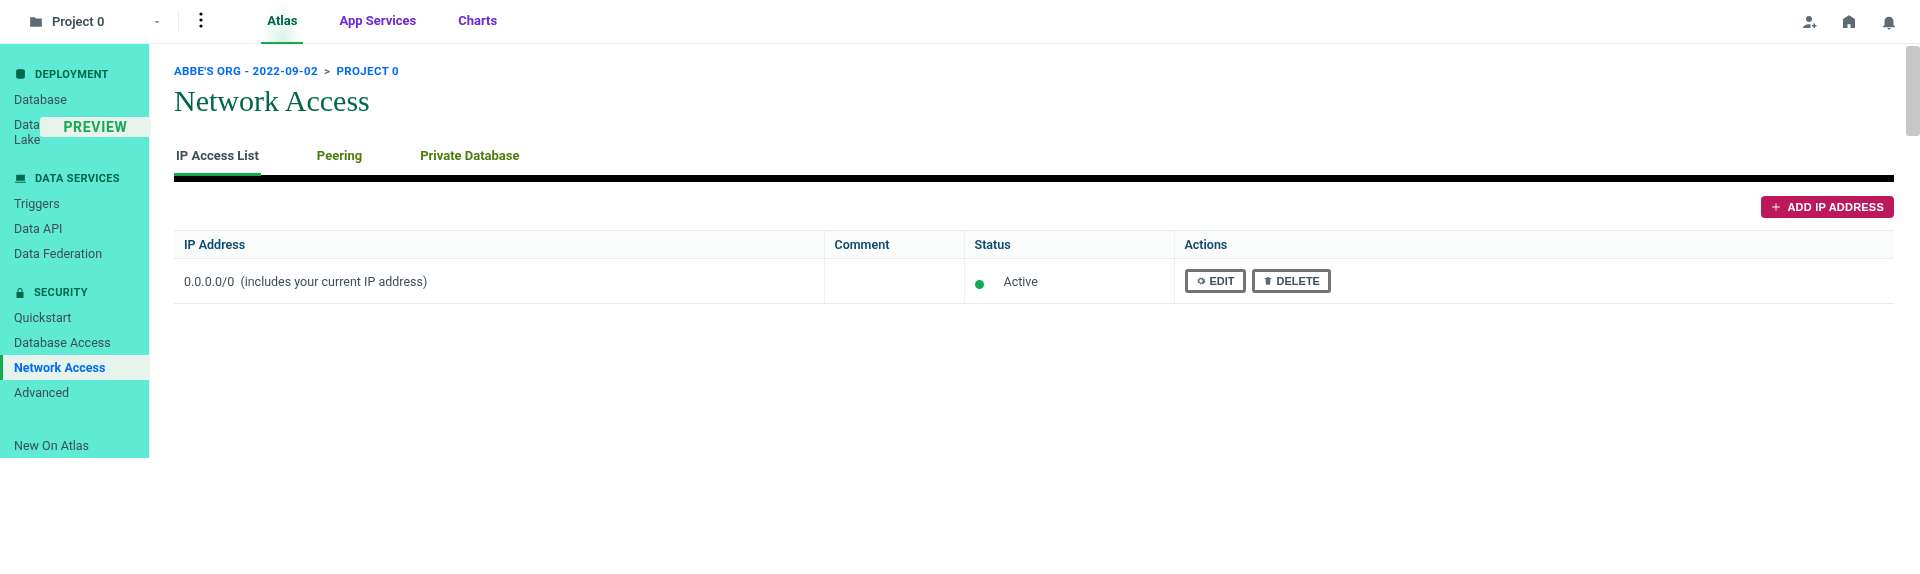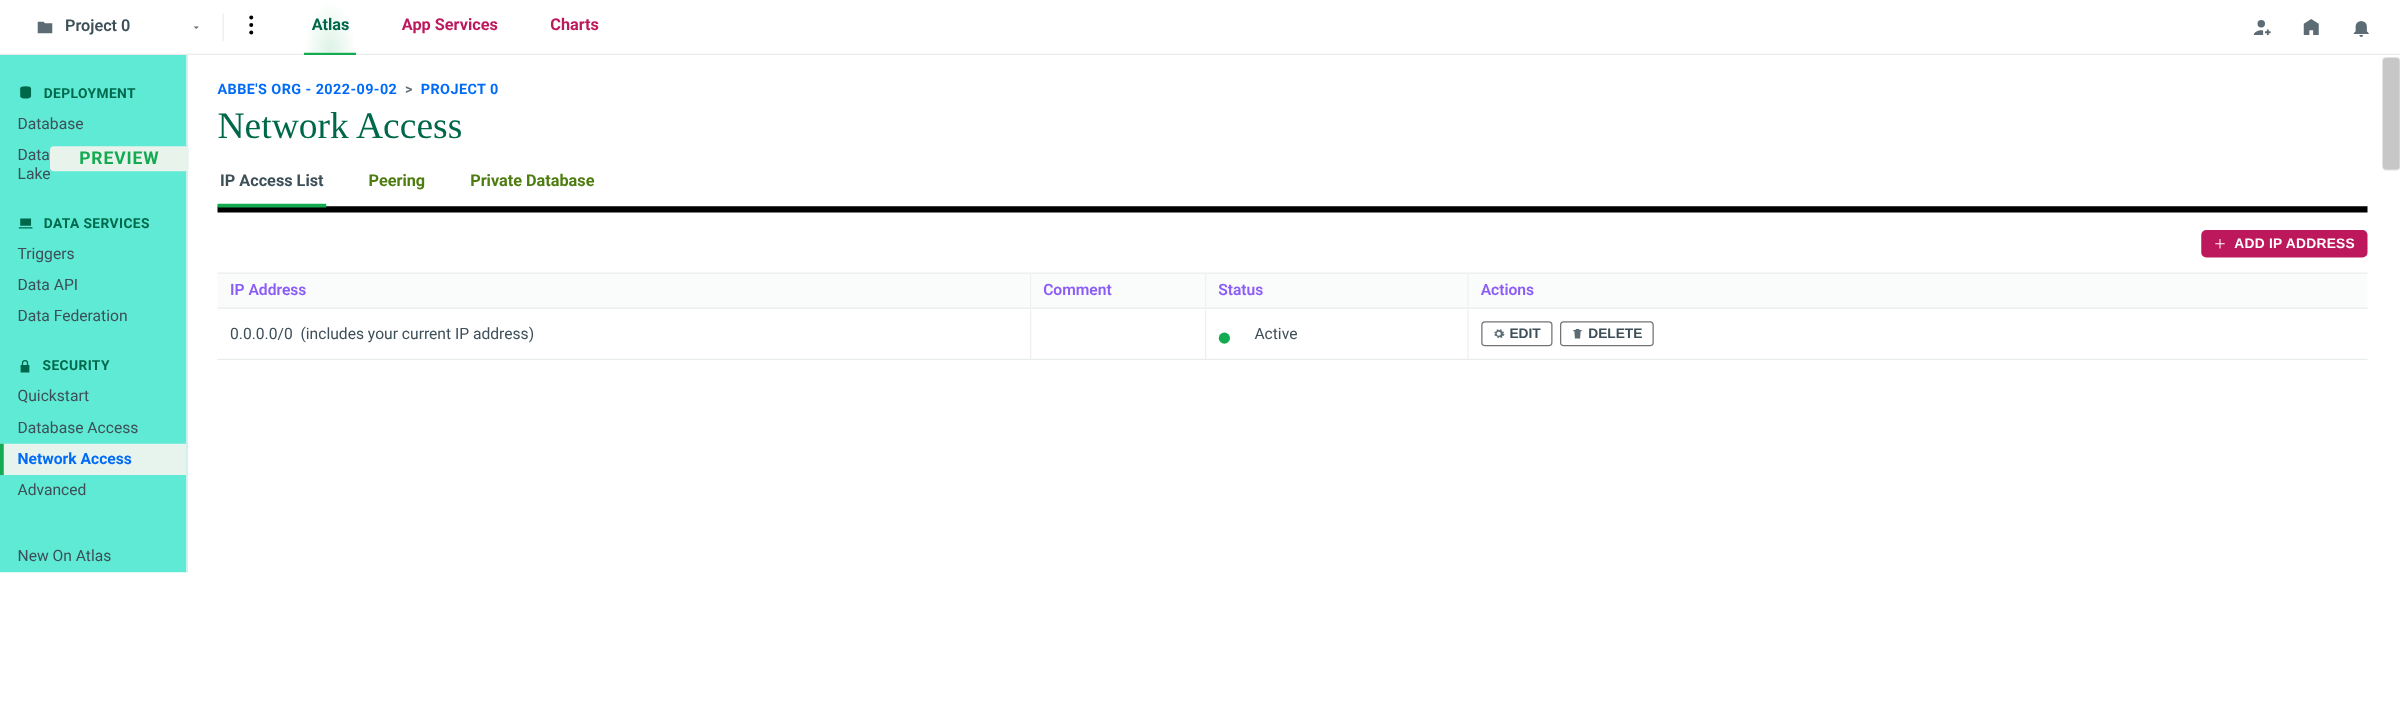--- a/index.html
+++ b/index.html
@@ -29,26 +29,27 @@
     font-weight: 600;
     cursor: pointer;
   }
   .project-select svg { fill: #5d6c74; }
   .project-caret { margin-left: 40px; }
   .topbar-divider { width: 1px; height: 22px; background: #e8edeb; margin: 0 6px; }
   .more-btn { cursor: pointer; padding: 4px; color:#5d6c74; }
   .topnav { display: flex; align-items: stretch; height: 44px; margin-left: 26px; gap: 30px; }
   .topnav-tab {
     display: flex; align-items: center; font-weight:700; font-size:13px;
-    cursor: pointer; color:#be185d; border-bottom:2px solid transparent; padding: 0 6px;
+    cursor: pointer; color:#6d28d9; border-bottom:2px solid transparent; padding: 0 6px;
   }
   .topnav-tab.active {
     color:#00684a; border-bottom:2px solid #13aa52;
     background: radial-gradient(ellipse at center bottom, rgba(19,170,82,0.15), rgba(19,170,82,0) 70%);
     border-radius: 4px 4px 0 0;
+    margin-left: 18px;
   }
   .topbar-right { position:absolute; right:22px; display:flex; gap:22px; align-items:center; }
   .topbar-right svg { fill:#5d6c74; cursor:pointer; }
 
   
   .layout { display:flex; }
   .sidebar {
     width:150px; min-width:150px; background:#5eead4; border-right:1px solid #f1f2f2;
     padding: 18px 0 0 0; font-size:13px;
   }
@@ -74,21 +75,21 @@
   
   .main { flex:1; padding:20px 26px 20px 24px; position:relative; }
   .breadcrumb { font-size:11.5px; font-weight:700; letter-spacing:.03em; color:#016bf8; }
   .breadcrumb a { color:#016bf8; text-decoration:none; cursor:pointer; }
   .breadcrumb .sep { color:#5d6c74; margin:0 3px; font-weight:600;}
   h1.page-title {
     font-family: Georgia, "Times New Roman", serif;
     font-weight:500; color:#00684a; font-size:30px; margin-top:6px;
   }
   .subtabs {
-    display:flex; gap:32px; margin-top:20px; border-bottom:5px solid #000000;
+    display:flex; gap:54px; margin-top:30px; border-bottom:7px solid #000000;
   }
   .subtab {
     padding:0 2px 10px 2px; font-weight:700; font-size:13px; cursor:pointer;
     color:#4d7c0f; border-bottom:3px solid transparent; margin-bottom:-1px;
   }
   .subtab.active { color:#3d4f58; border-bottom-color:#13aa52; }
 
   .action-row { display:flex; justify-content:flex-end; margin-top:14px; }
   .btn-add {
     background:#be185d; color:#fff; font-weight:700; font-size:11px;
@@ -96,37 +97,37 @@
     display:flex; align-items:center; gap:6px; letter-spacing:.02em;
   }
   .btn-add svg { fill:#fff; }
 
   .description { font-size:13px; color:#3d4f58; margin-top:6px; }
 
   table.ip-table {
     width:100%; border-collapse:collapse; margin-top:12px; font-size:12.5px;
   }
   table.ip-table th {
-    text-align:left; font-weight:600; color:#8b5cf6; background:#fafbfb;
+    text-align:left; font-weight:600; color:#0c4a6e; background:#fafbfb;
     border-top:1px solid #e8edeb; border-bottom:1px solid #e8edeb;
     padding:6px 10px;
     margin-top:38px;
   }
   table.ip-table th + th, table.ip-table td + td { border-left:1px solid #f0f0f0; }
   table.ip-table td {
     padding:10px 10px; border-bottom:1px solid #e8edeb; color:#3d4f58;
   }
   .col-ip { width:650px; }
   .col-comment { width:140px; }
   .col-status { width:210px; }
   .status-cell { display:flex; align-items:flex-end; gap:20px; }
   .status-dot { width:9px; height:9px; border-radius:50%; background:#13aa52; display:inline-block;}
   .row-actions { display:flex; gap:6px; }
   .btn-small {
-    background:#fff; border:1px solid #737373; border-radius:3px;
+    background:#fff; border:3px solid #737373; border-radius:3px;
     padding:3px 8px; font-size:11px; font-weight:600; color:#3d4f58;
     display:flex; align-items:center; gap:4px; cursor:pointer;
   }
   .btn-small svg { fill:#5d6c74; }
 
   .scrollbar {
     position:fixed; right:0; top:46px; width:14px; height:90px;
     background:#c7c7c7; border-radius:3px;
   }
 </style>

